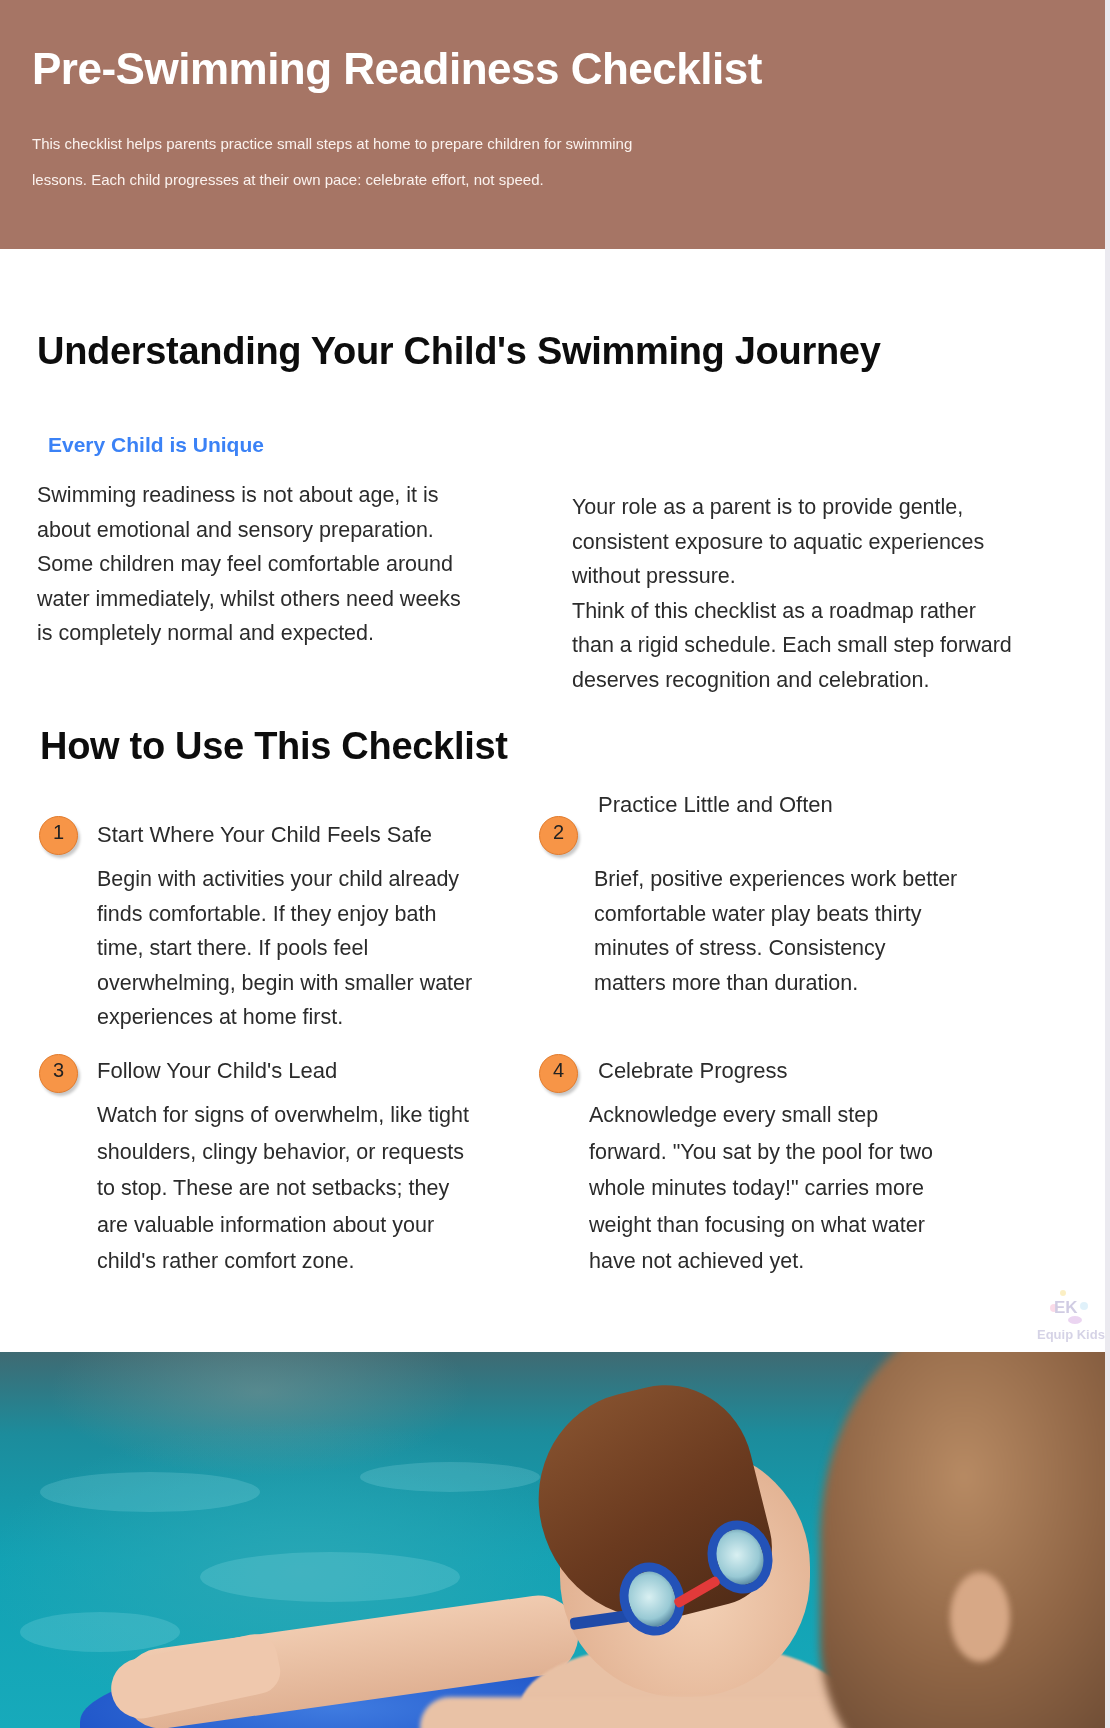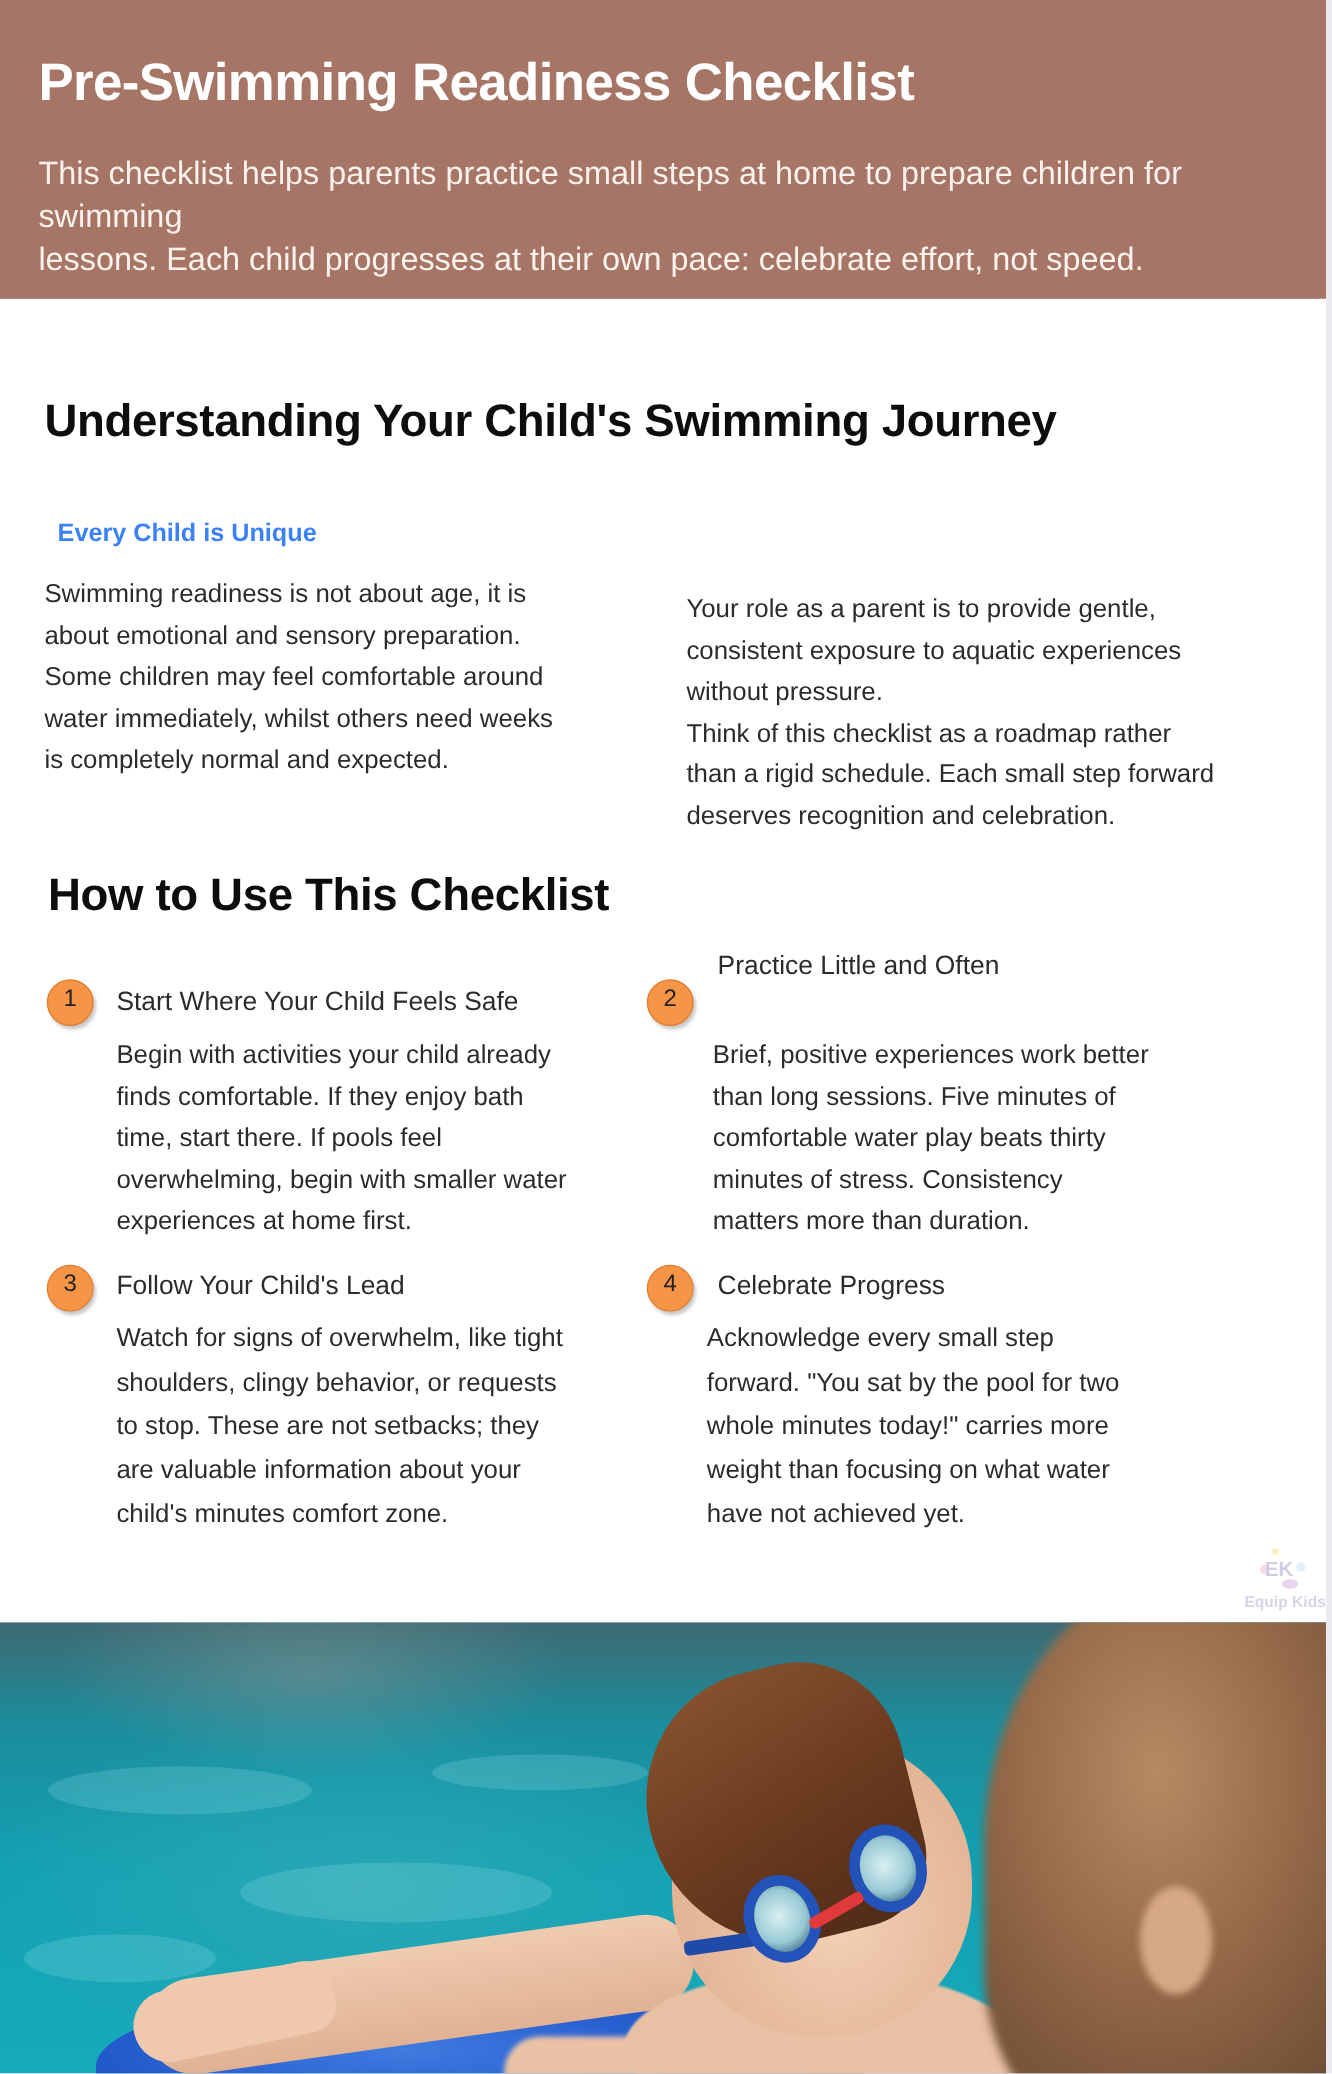--- a/index.html
+++ b/index.html
@@ -3,21 +3,21 @@
 <meta charset="utf-8">
 <style>
   * { box-sizing: border-box; margin: 0; padding: 0; }
   html, body { width: 1110px; height: 1728px; overflow: hidden; background: #ffffff; }
   body { font-family: "DejaVu Sans", "Liberation Sans", sans-serif; color: #2b2b2b; position: relative; }
 
   .right-strip { position: absolute; top: 0; right: 0; width: 5px; height: 1728px; background: #ebeaf0; }
 
   .header { position: absolute; left: 0; top: 0; width: 1105px; height: 249px; background: #a67565; color: #fff; padding: 17px 32px; }
   .header h1 { position: absolute; left: 32px; top: 44px; font-size: 44px; font-weight: bold; letter-spacing: -0.5px; color: #fff; white-space: nowrap; font-family: "Liberation Sans", sans-serif; }
-  .header p { position: absolute; left: 32px; top: 126px; width: 1000px; font-size: 27px; line-height: 36px; color: #fbf2ee; font-family: "Liberation Sans", sans-serif; }
+  .header p { position: absolute; left: 32px; top: 126px; width: 1000px; font-size: 15px; line-height: 36px; color: #fbf2ee; font-family: "Liberation Sans", sans-serif; }
 
   .h2 { position: absolute; font-size: 38px; font-weight: bold; color: #0d0d0d; white-space: nowrap; letter-spacing: -0.3px; font-family: "Liberation Sans", sans-serif; }
   .h3 { position: absolute; font-size: 21px; font-weight: bold; color: #3b82f6; font-family: "Liberation Sans", sans-serif; margin-left: 11px; }
 
   .para { position: absolute; font-size: 21.5px; line-height: 34.6px; color: #2b2b2b; font-family: "Liberation Sans", sans-serif; }
   .para span { display: block; white-space: nowrap; }
 
   .step { position: absolute; }
   .badge { position: absolute; width: 39px; height: 39px; border-radius: 50%; background: #f79547; border: 1.5px solid #e27b2c; box-shadow: 2px 3px 3px rgba(0,0,0,0.22); color: #222; font-size: 20px; text-align: center; line-height: 30px; font-family: "Liberation Sans", sans-serif; }
   .step-title { position: absolute; font-size: 22px; color: #2b2b2b; white-space: nowrap; font-family: "Liberation Sans", sans-serif; }
@@ -100,36 +100,35 @@
       <span>overwhelming, begin with smaller water</span>
       <span>experiences at home first.</span>
     </div>
   </div>
 
   <div class="step">
     <div class="badge" style="left:539px; top:816px;">2</div>
     <div class="step-title" style="left:598px; top:792px;">Practice Little and Often</div>
     <div class="step-body" style="left:594px; top:862px;">
       <span>Brief, positive experiences work better</span>
-      <span>than long sessions. Five minutes of</span>
       <span>comfortable water play beats thirty</span>
       <span>minutes of stress. Consistency</span>
       <span>matters more than duration.</span>
     </div>
   </div>
 
   <div class="step">
     <div class="badge" style="left:39px; top:1054px;">3</div>
     <div class="step-title" style="left:97px; top:1058px;">Follow Your Child's Lead</div>
     <div class="step-body wide" style="left:97px; top:1097px;">
       <span>Watch for signs of overwhelm, like tight</span>
       <span>shoulders, clingy behavior, or requests</span>
       <span>to stop. These are not setbacks; they</span>
       <span>are valuable information about your</span>
-      <span>child's minutes comfort zone.</span>
+      <span>child's rather comfort zone.</span>
     </div>
   </div>
 
   <div class="step">
     <div class="badge" style="left:539px; top:1054px;">4</div>
     <div class="step-title" style="left:598px; top:1058px;">Celebrate Progress</div>
     <div class="step-body wide" style="left:589px; top:1097px;">
       <span>Acknowledge every small step</span>
       <span>forward. "You sat by the pool for two</span>
       <span>whole minutes today!" carries more</span>

